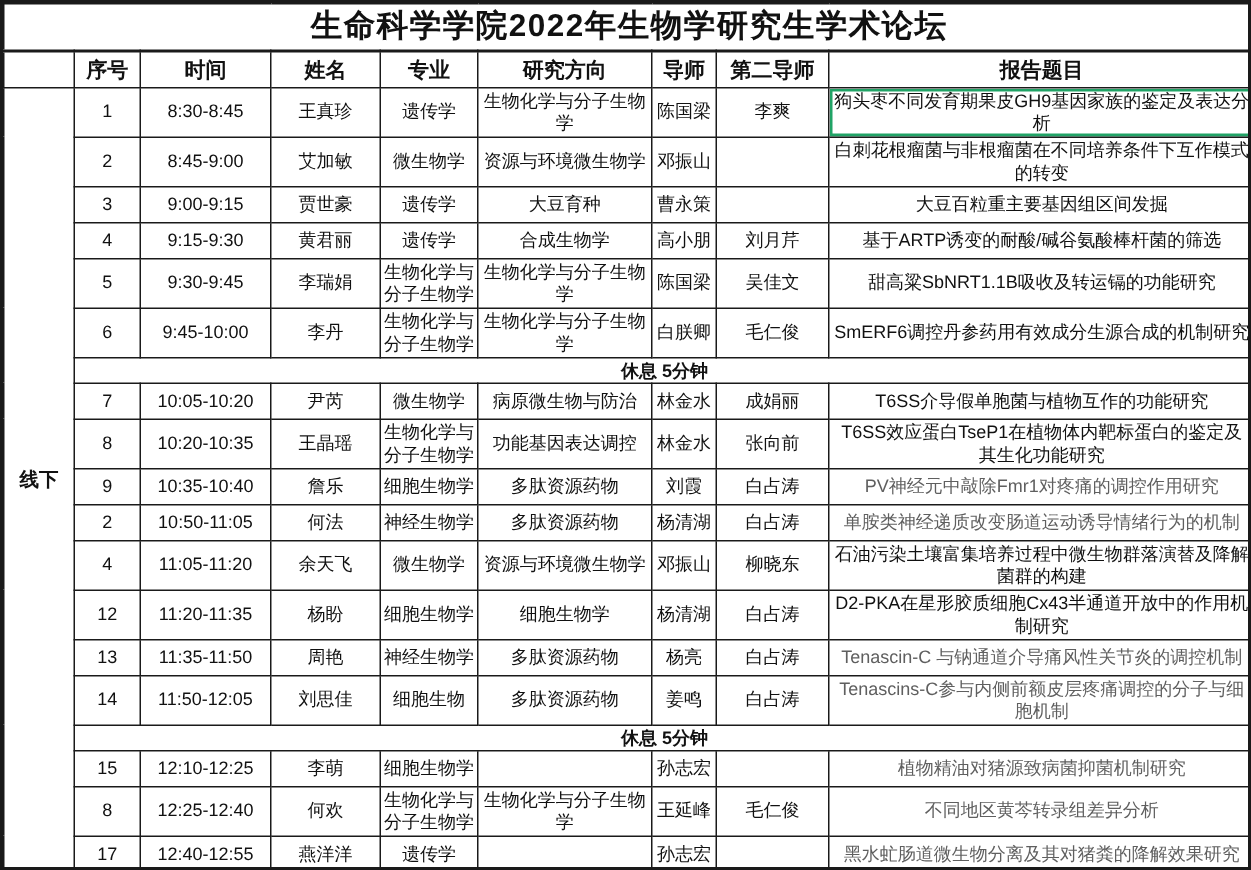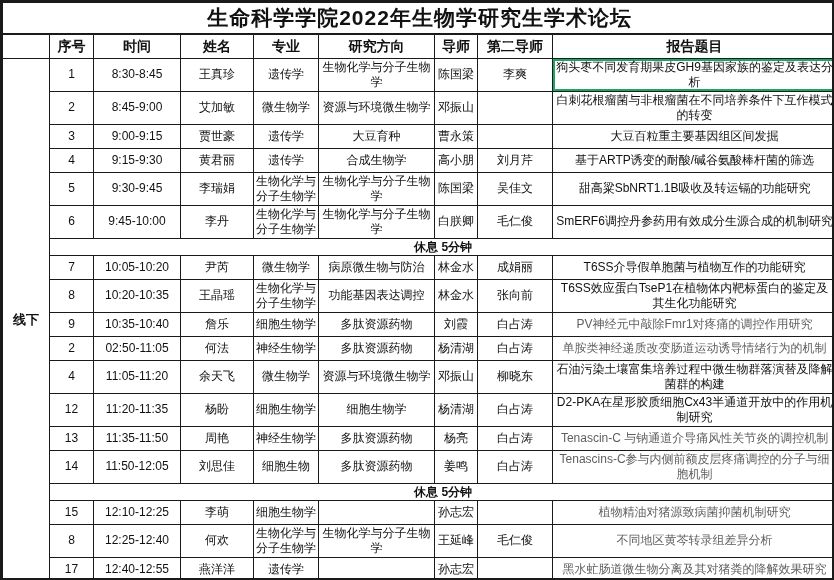--- a/index.html
+++ b/index.html
@@ -161,21 +161,21 @@
           <td class="c-time">10:35-10:40</td>
           <td class="c-name">詹乐</td>
           <td class="c-major">细胞生物学</td>
           <td class="c-direction">多肽资源药物</td>
           <td class="c-mentor">刘霞</td>
           <td class="c-mentor2">白占涛</td>
           <td class="c-report muted">PV神经元中敲除Fmr1对疼痛的调控作用研究</td>
         </tr>
         <tr>
           <td class="c-no">2</td>
-          <td class="c-time">02:50-11:05</td>
+          <td class="c-time">10:50-11:05</td>
           <td class="c-name">何法</td>
           <td class="c-major">神经生物学</td>
           <td class="c-direction">多肽资源药物</td>
           <td class="c-mentor">杨清湖</td>
           <td class="c-mentor2">白占涛</td>
           <td class="c-report muted">单胺类神经递质改变肠道运动诱导情绪行为的机制</td>
         </tr>
         <tr>
           <td class="c-no">4</td>
           <td class="c-time">11:05-11:20</td>

